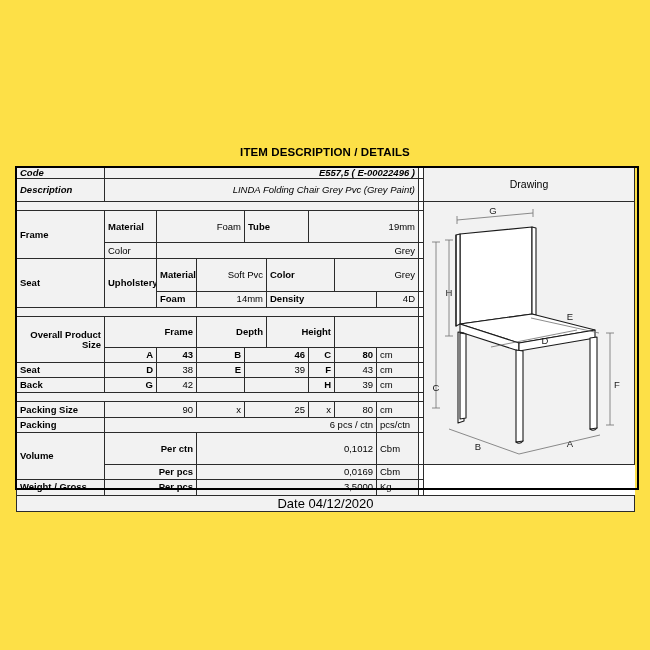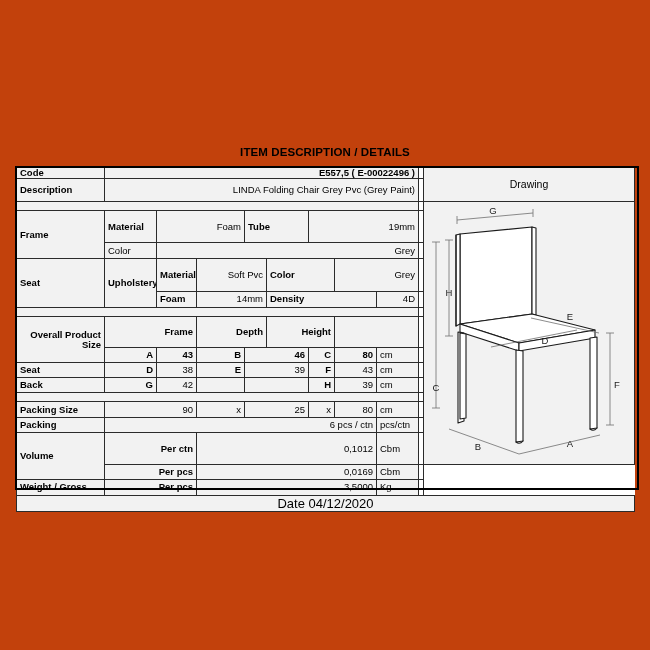--- a/index.html
+++ b/index.html
@@ -9,21 +9,21 @@
     width: 650px;
     height: 650px;
     font-family: "Liberation Sans", sans-serif;
     color: #000000;
   }
   #page {
     position: relative;
     width: 650px;
     height: 650px;
     overflow: hidden;
-    background: #c2410c;
+    background: #fde047;
   }
   #sheet-title {
     position: absolute;
     left: 0;
     top: 146px;
     width: 650px;
     text-align: center;
     font-size: 11.5px;
     font-weight: bold;
     letter-spacing: 0.1px;
@@ -44,21 +44,21 @@
     vertical-align: middle;
     background: #f2f2f2;
     line-height: 1.05;
     overflow: hidden;
     white-space: nowrap;
   }
   td.lbl { font-weight: bold; text-align: left; }
   td.ctr { text-align: right; }
   td.lft { text-align: left; }
   td.bold { font-weight: bold; }
-  td.white { background: #ffffff; }
+  td.white { background: #ffffff; font-style: italic; }
   td.yellow { background: #ffef00; }
   td.spacer {
     background: #f2f2f2;
     border-left: 1px solid #2b2b2b;
     border-right: 1px solid #2b2b2b;
     border-top: 1px solid #2b2b2b;
     border-bottom: 1px solid #2b2b2b;
     height: 8px;
   }
   td.nob { border: none; }

